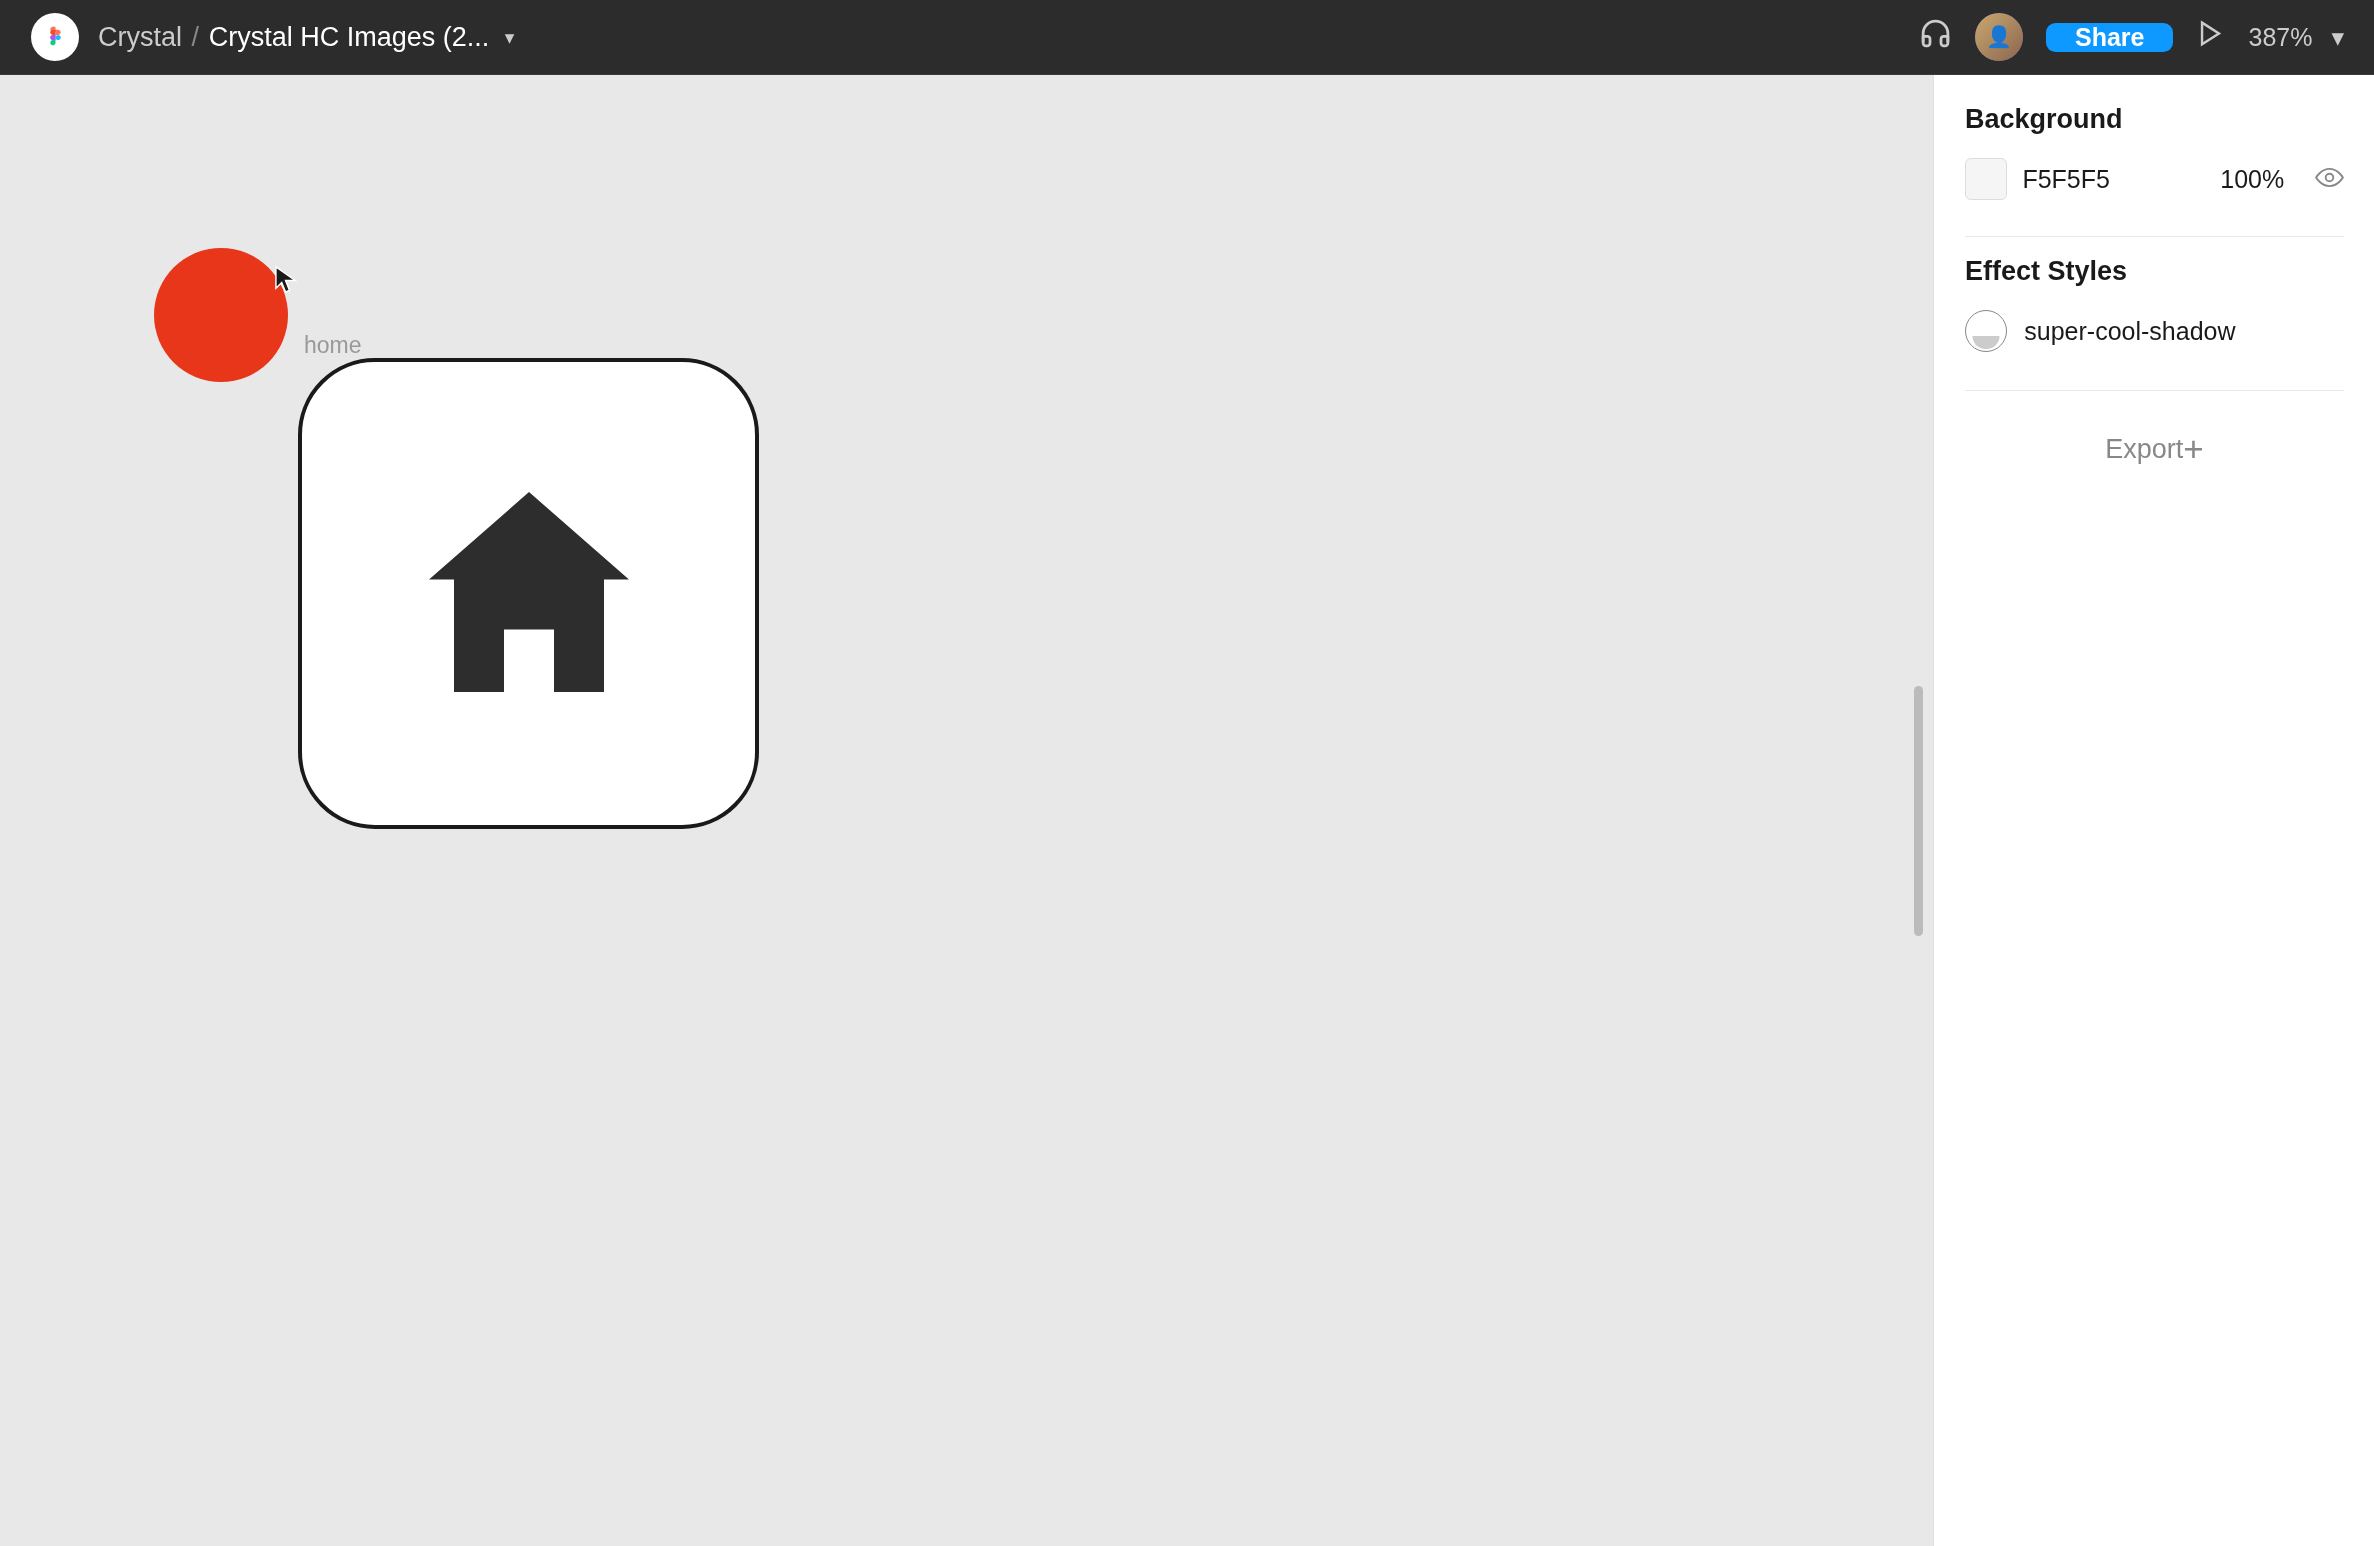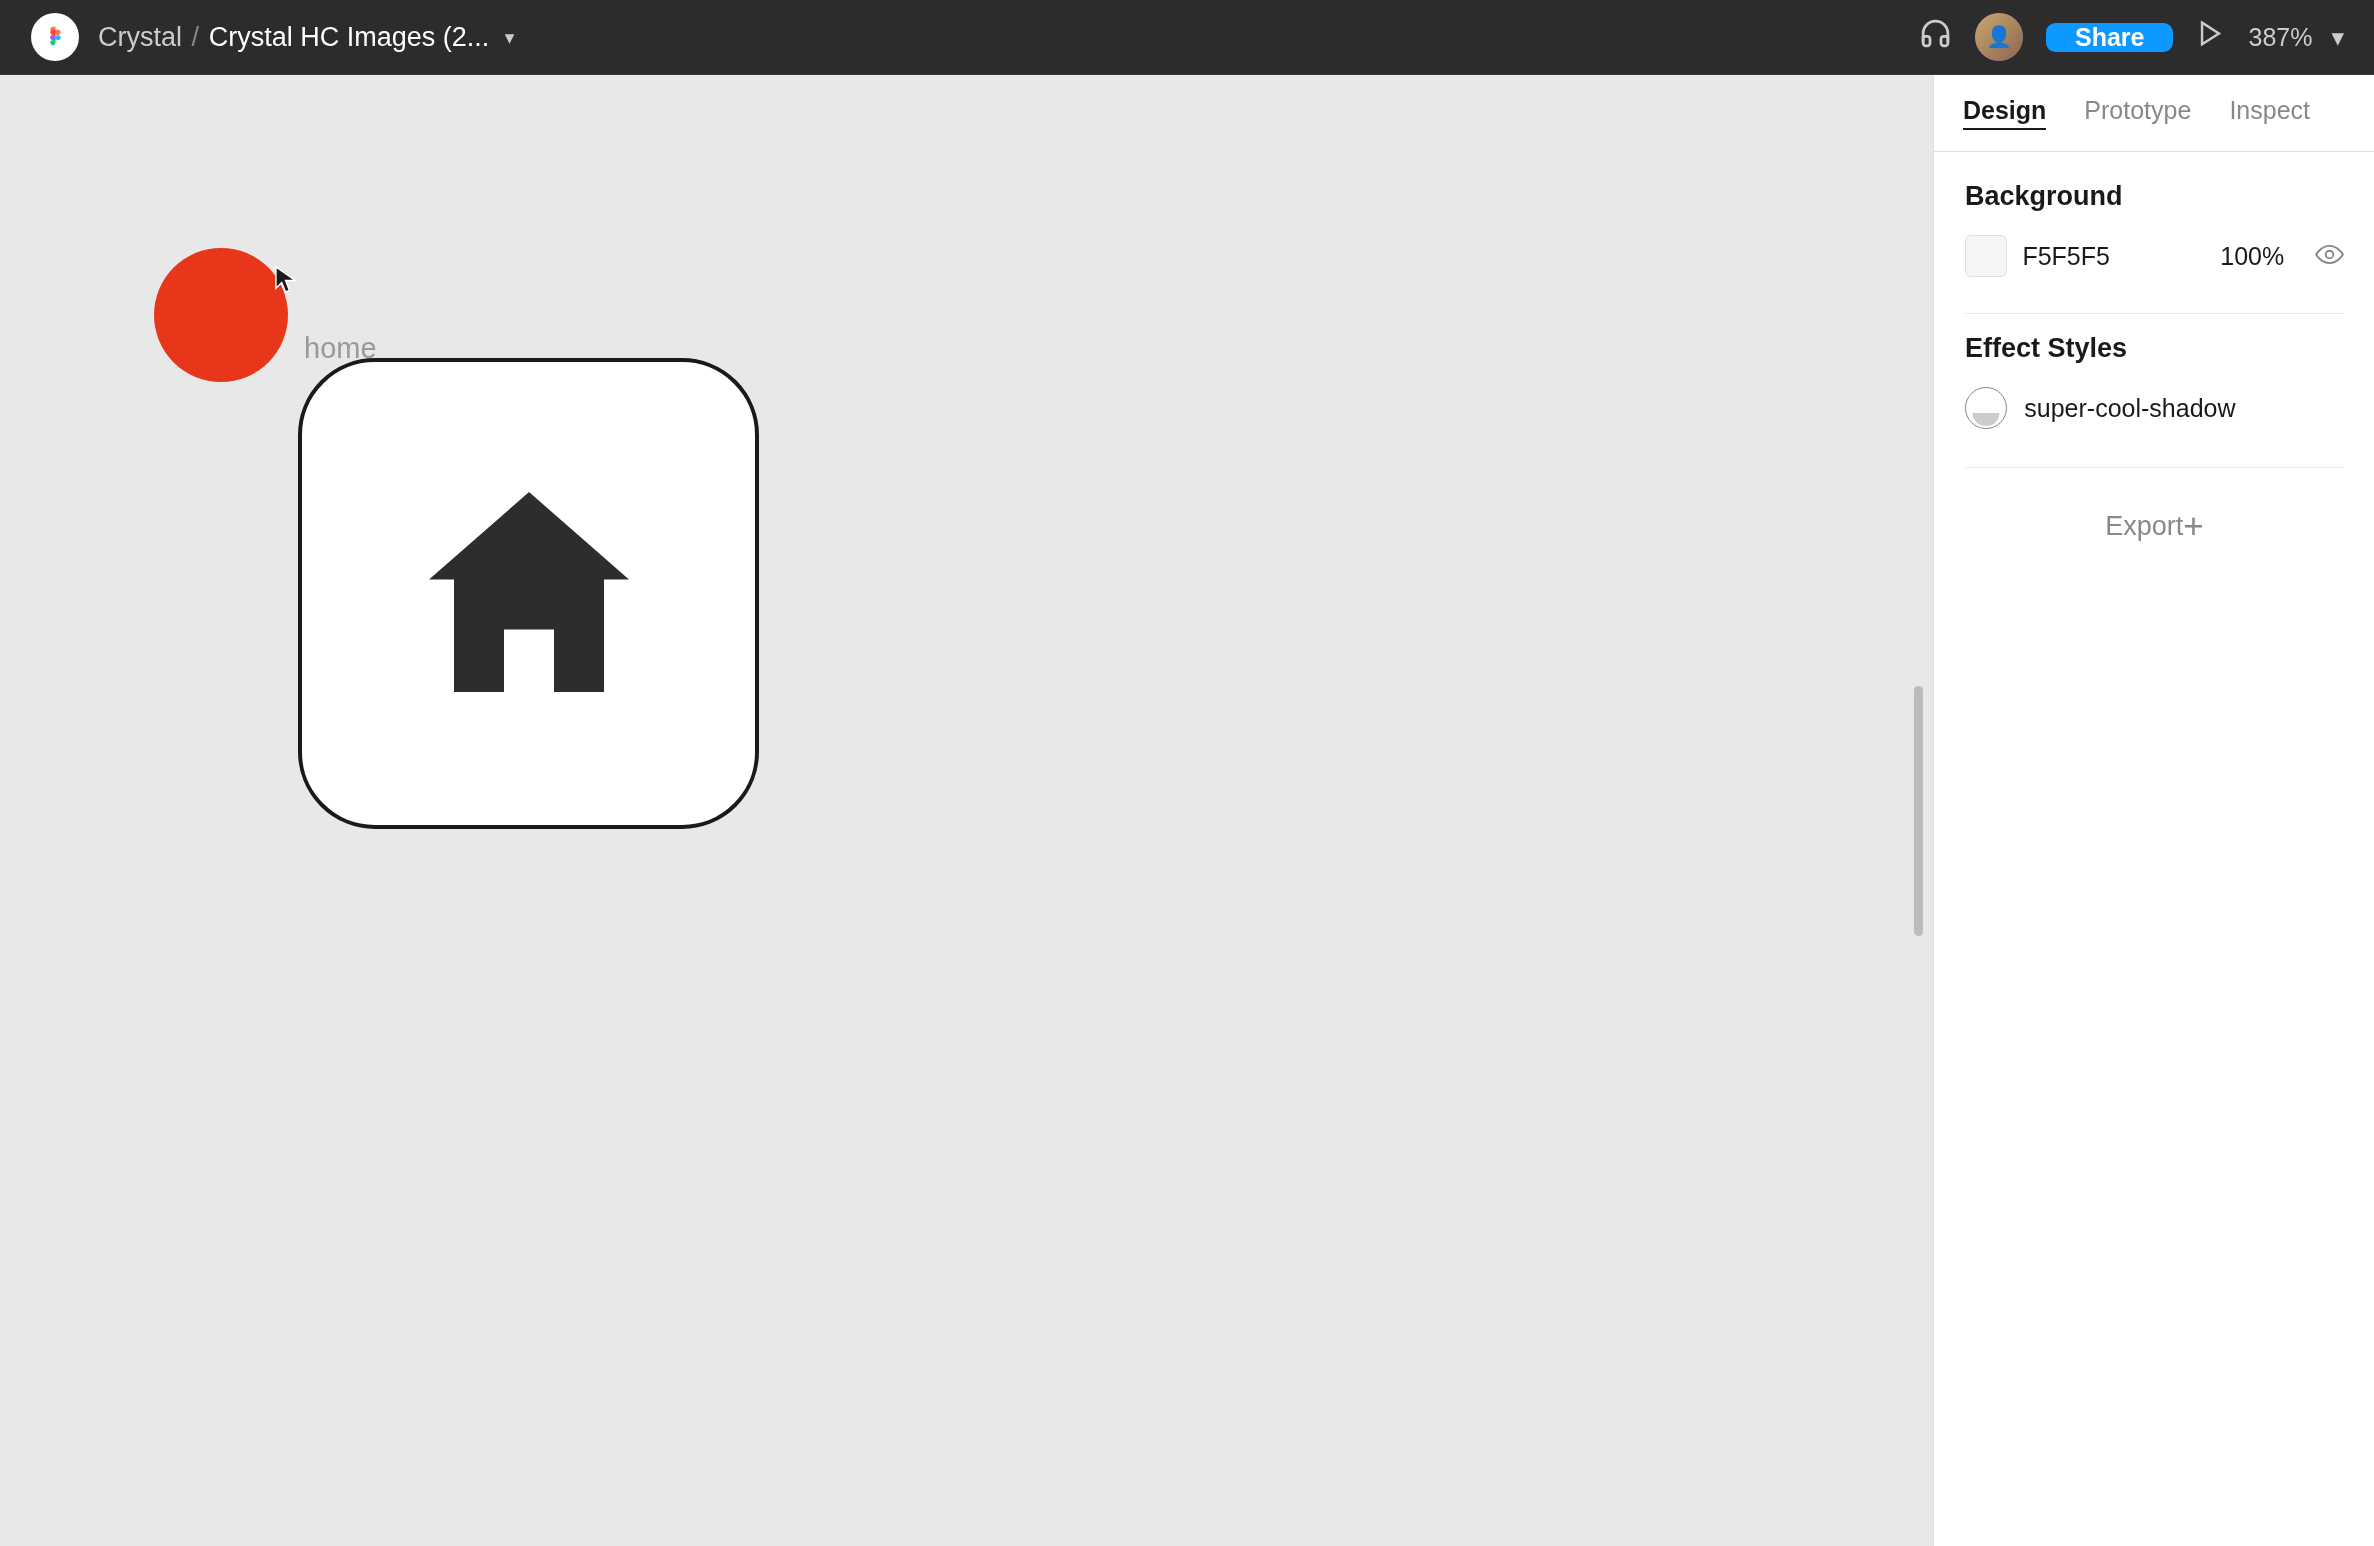--- a/index.html
+++ b/index.html
@@ -58,21 +58,21 @@
 
     
     .red-circle {
       position: absolute; left: 154px; top: 173px;
       width: 134px; height: 134px; background: #e8361a; border-radius: 50%;
     }
 
     
     .home-label {
       position: absolute; left: 304px; top: 257px;
-      font-size: 29px; color: #999;
+      font-size: 23px; color: #999;
     }
 
     
     .home-card {
       position: absolute; left: 298px; top: 283px;
       width: 461px; height: 471px;
       background: #fff; border-radius: 77px;
       border: 4.8px solid #1a1a1a;
       display: flex; align-items: center; justify-content: center;
     }
@@ -226,25 +226,20 @@
       </div>
 
       <div class="scrollbar-track">
         <div class="scrollbar-thumb"></div>
       </div>
     </div>
   </div>
 
   <div class="right-panel">
 
-    <div class="panel-tabs">
-      <div class="panel-tab active">Design</div>
-      <div class="panel-tab">Prototype</div>
-      <div class="panel-tab">Inspect</div>
-    </div>
 
     <div class="panel-content">
 
       <div class="section-title">Background</div>
 
       <div class="bg-row">
         <div class="color-swatch"></div>
         <span class="color-hex">F5F5F5</span>
         <span class="color-opacity">100%</span>
         <span class="eye-icon">

